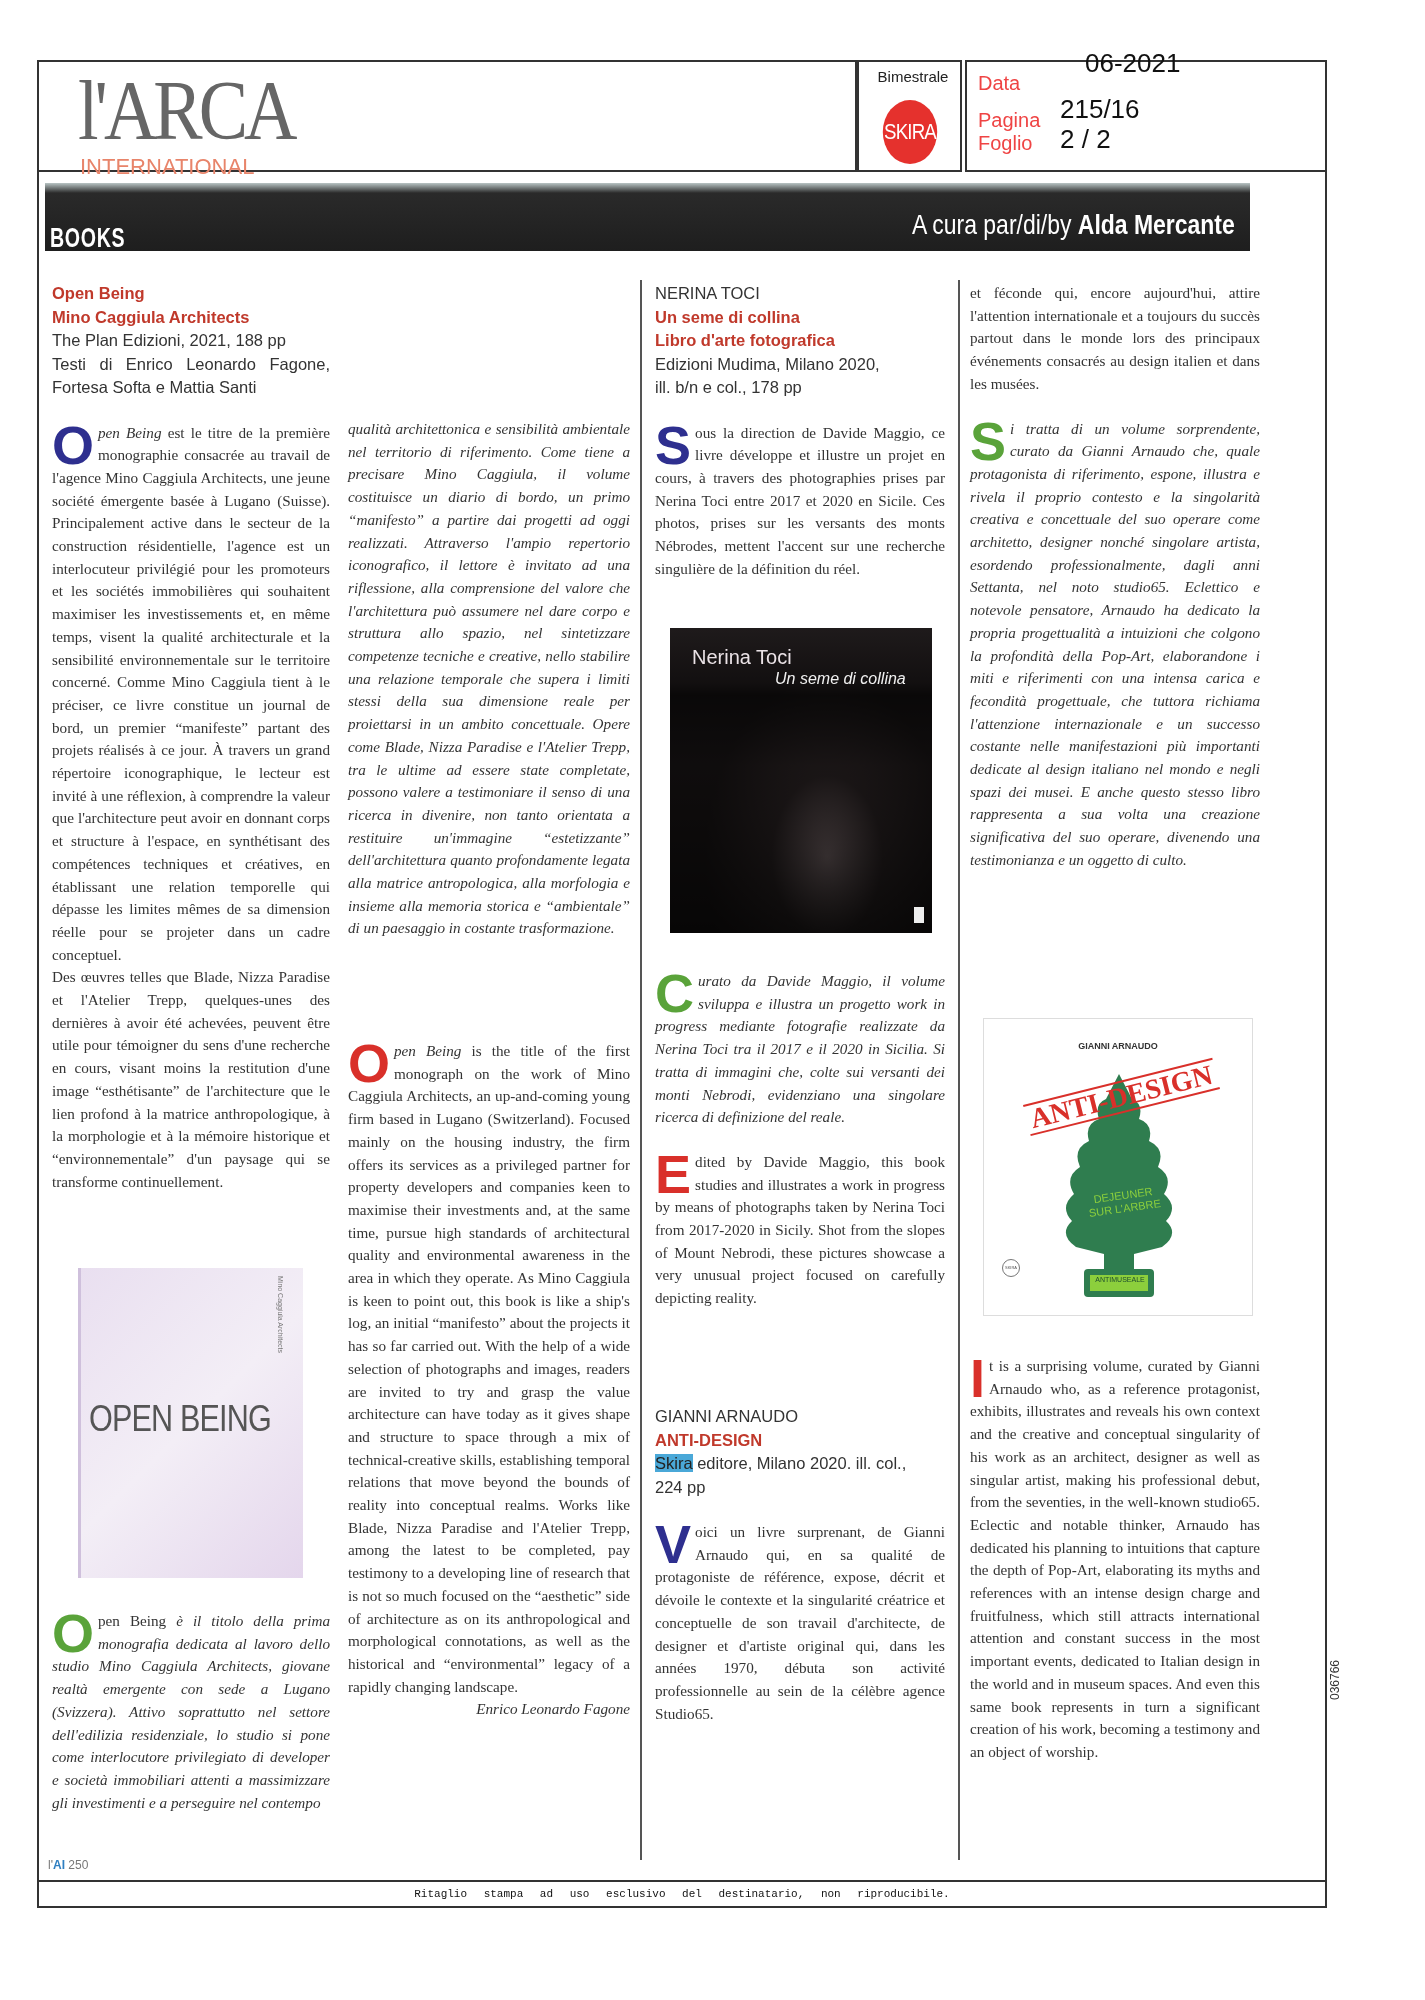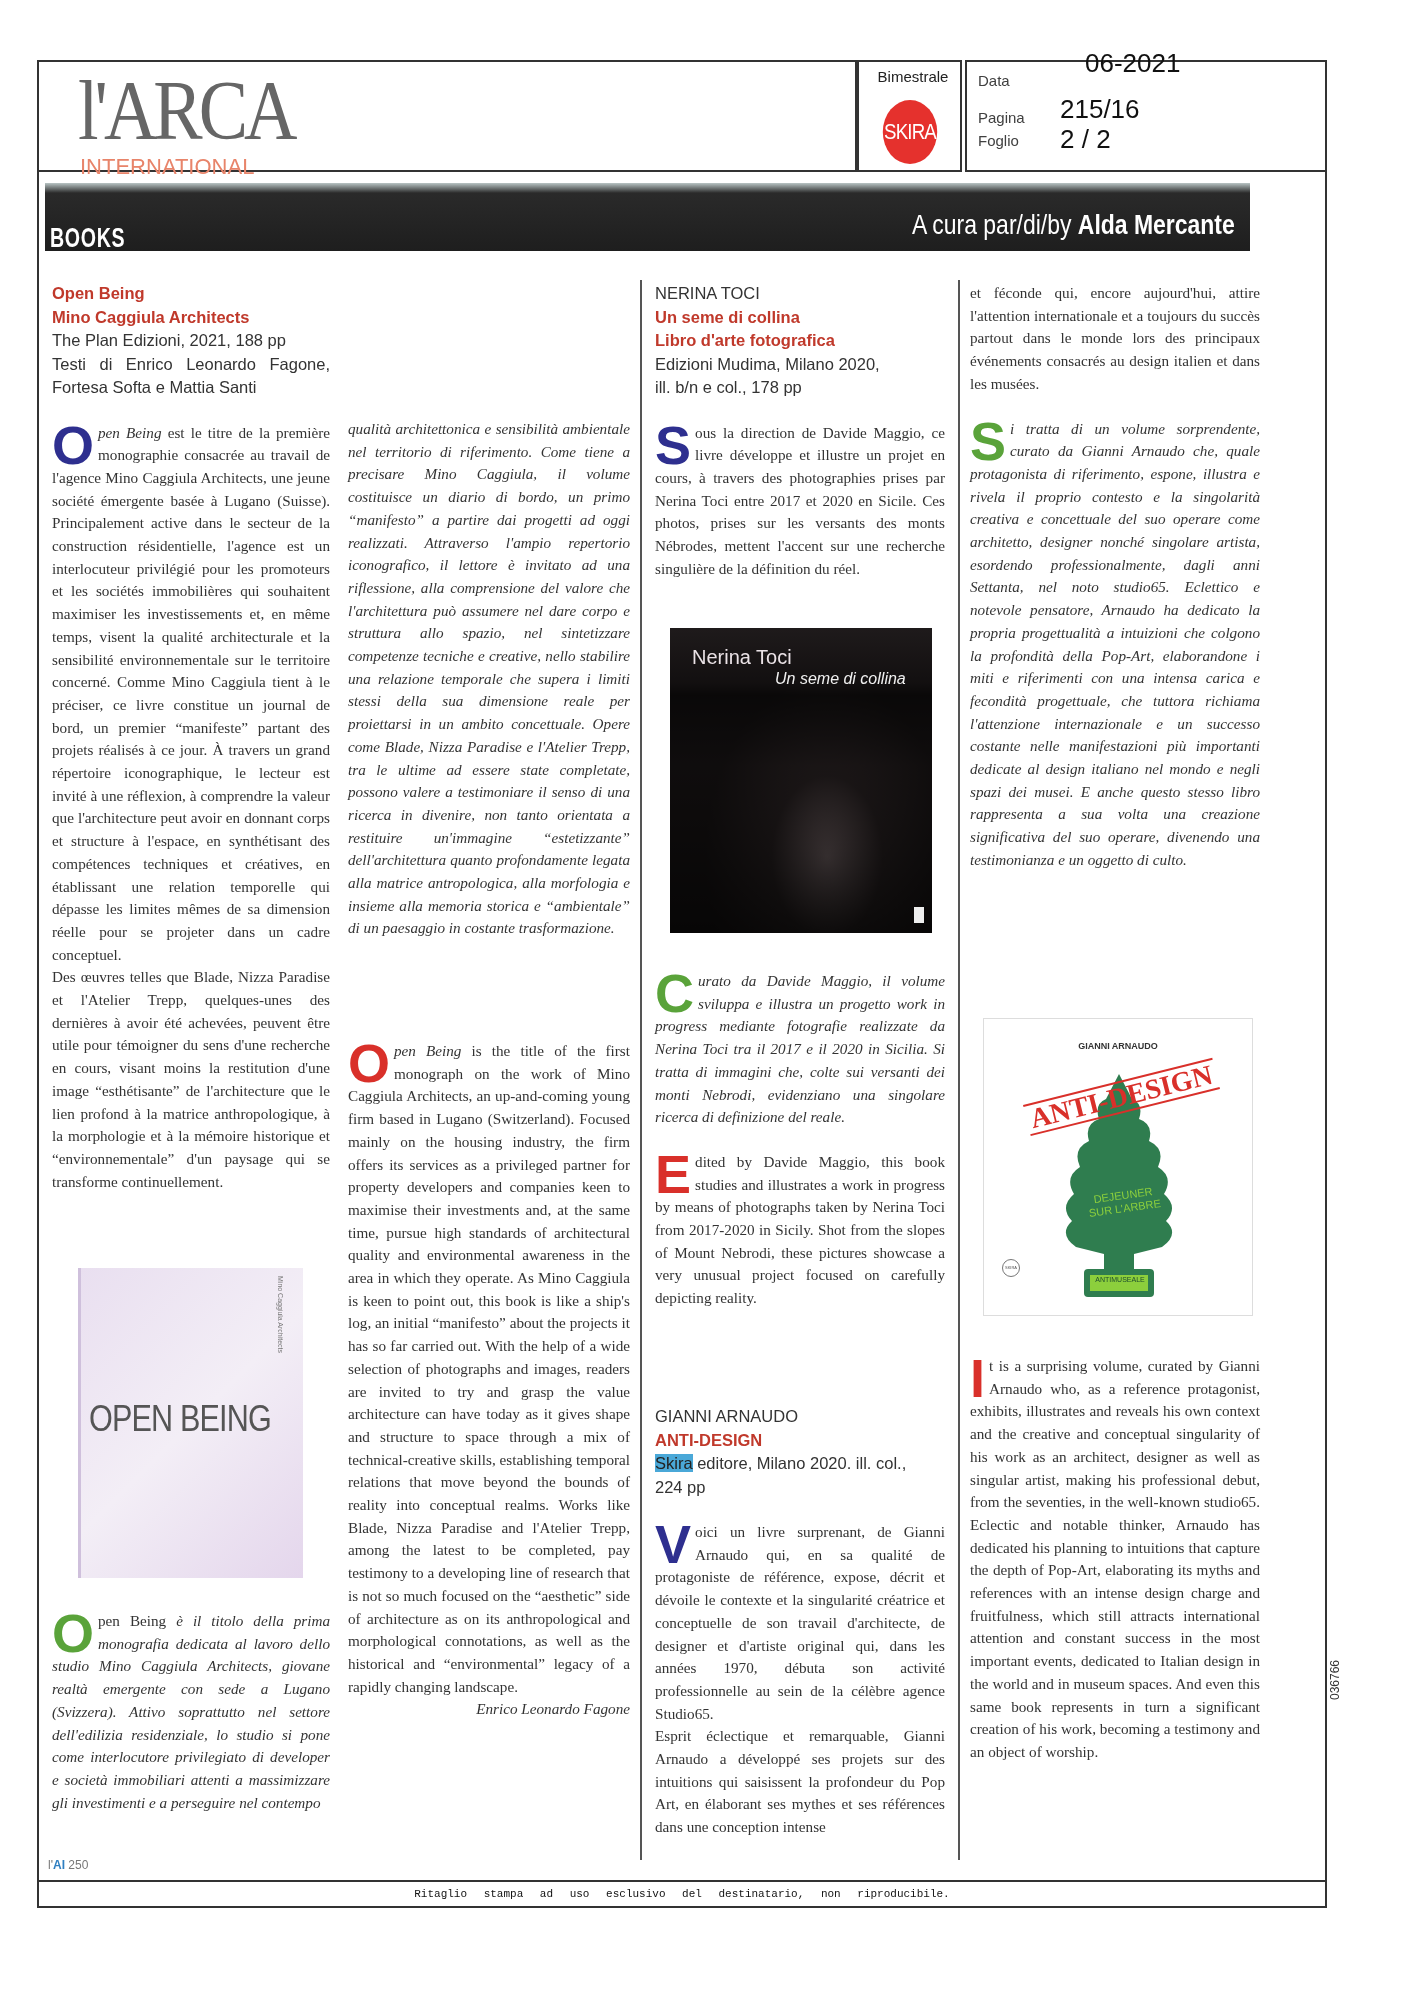--- a/index.html
+++ b/index.html
@@ -4,21 +4,21 @@
 <style>
   html, body { margin:0; padding:0; background:#fff; }
   body { width:1425px; height:2000px; position:relative; overflow:hidden; font-family:"Liberation Serif", serif; color:#333; }
   
   .hdr-box { position:absolute; border:2px solid #333; background:#fff; box-sizing:border-box; }
   .logo-wrap { position:absolute; left:78px; top:76px; width:200px; height:80px; }
   .logo-arca { position:absolute; left:0; top:-8px; font-family:"Liberation Serif", serif; font-size:74px; color:#666; letter-spacing:-4px; line-height:1; transform:scaleY(1.15); transform-origin:top left; }
   .logo-intl { position:absolute; left:2px; top:32px; font-family:"Liberation Sans", sans-serif; font-size:22px; color:#e8846a; letter-spacing:0px;margin-top:46px; }
   .bimestrale { position:absolute; left:869px; top:68px; width:88px; text-align:center; font-family:"Liberation Sans", sans-serif; font-size:15px; color:#222; }
   .skira-circle { position:absolute; left:878px; top:100px; width:64px; height:64px; border-radius:50%; background:#e5312d; color:#fff; font-family:"Liberation Sans", sans-serif; font-size:22px; display:flex; align-items:center; justify-content:center; letter-spacing:-1px; transform:scaleX(0.85); }
-  .meta-label { position:absolute; font-family:"Liberation Sans", sans-serif; font-size:15px; color:#404040; }
+  .meta-label { position:absolute; font-family:"Liberation Sans", sans-serif; font-size:20px; color:#ef4444; }
   .meta-value { position:absolute; font-family:"Liberation Sans", sans-serif; font-size:26px; color:#111; }
   
   .banner { position:absolute; left:45px; top:183px; width:1205px; height:68px; background:linear-gradient(#b8c4c4 0px, #2a2a2a 10px, #1e1e1e 100%); }
   .banner-books { position:absolute; left:50px; top:222px; font-family:"Liberation Sans", sans-serif; font-weight:bold; color:#fff; font-size:28px; transform:scaleX(0.7); transform-origin:left; letter-spacing:1px; }
   .banner-curator { position:absolute; right:190px; top:209px; font-family:"Liberation Sans", sans-serif; color:#fff; font-size:28px; transform:scaleX(0.82); transform-origin:right; }
   .banner-curator b { font-weight:bold; }
   
   .col { position:absolute; font-size:15.2px; line-height:22.7px; text-align:justify; }
   .col p { margin:0; }
   .col .it { font-style:italic; }
@@ -116,21 +116,20 @@
 
 <div class="col" style="left:655px;top:1405px;width:290px;">
   <div class="bookhead">
     <div>GIANNI ARNAUDO</div>
     <div class="red">ANTI-DESIGN</div>
     <div><span class="highlight">Skira</span><span> editore, Milano 2020. ill. col.,</span></div>
     <div>224 pp</div>
   </div>
   <div style="height:22px"></div>
   <p><span class="dropcap" style="color:#2e2f8f">V</span><span>oici un livre surprenant, de Gianni Arnaudo qui, en sa qualité de protagoniste de référence, expose, décrit et dévoile le contexte et la singularité créatrice et conceptuelle de son travail d'architecte, de designer et d'artiste original qui, dans les années 1970, débuta son activité professionnelle au sein de la célèbre agence Studio65.</span></p>
-  <p id="fr3a">Esprit éclectique et remarquable, Gianni Arnaudo a développé ses projets sur des intuitions qui saisissent la profondeur du Pop Art, en élaborant ses mythes et ses références dans une conception intense</p>
 </div>
 
 <div class="vrule" style="left:958px;top:280px;height:1580px;"></div>
 
 <div class="col" style="left:970px;top:282px;width:290px;">
   <p id="fr3b">et féconde qui, encore aujourd'hui, attire l'attention internationale et a toujours du succès partout dans le monde lors des principaux événements consacrés au design italien et dans les musées.</p>
   <div style="height:22px"></div>
   <p class="it"><span class="dropcap" style="color:#5aa33a;font-style:normal">S</span><span>i tratta di un volume sorprendente, curato da Gianni Arnaudo che, quale protagonista di riferimento, espone, illustra e rivela il proprio contesto e la singolarità creativa e concettuale del suo operare come architetto, designer nonché singolare artista, esordendo professionalmente, dagli anni Settanta, nel noto studio65. Eclettico e notevole pensatore, Arnaudo ha dedicato la propria progettualità a intuizioni che colgono la profondità della Pop-Art, elaborandone i miti e riferimenti con una intensa carica e fecondità progettuale, che tuttora richiama l'attenzione internazionale e un successo costante nelle manifestazioni più importanti dedicate al design italiano nel mondo e negli spazi dei musei. E anche questo stesso libro rappresenta a sua volta una creazione significativa del suo operare, divenendo una testimonianza e un oggetto di culto.</span></p>
 </div>
 

